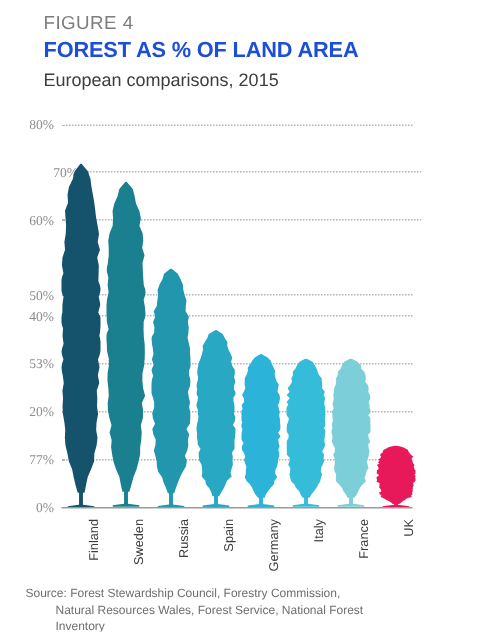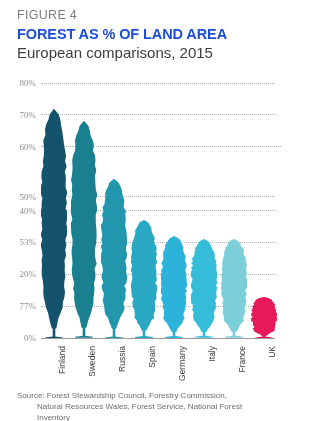--- a/index.html
+++ b/index.html
@@ -11,41 +11,41 @@
     height: 421px;
     background: #ffffff;
     font-family: "Liberation Sans", sans-serif;
     overflow: hidden;
     position: relative;
   }
 
   
   .header {
     position: absolute;
-    left: 17px;
+    left: 29px;
     top: 8px;
     width: 250px;
   }
   .fig-label {
     font-size: 12.5px;
     color: #7d7d7d;
     letter-spacing: 0.3px;
     line-height: 15px;
     font-weight: 400;
   }
   .fig-title {
     font-size: 14.5px;
     font-weight: bold;
     color: #1d4ed8;
     letter-spacing: -0.1px;
     line-height: 18px;
     margin-top: 2px;
   }
   .fig-sub {
-    font-size: 15px;
+    font-size: 12px;
     color: #3d3d3d;
     line-height: 14px;
     margin-top: 3px;
     font-weight: 400;
   }
 
   
   .plot {
     position: absolute;
     left: 0;
@@ -164,21 +164,21 @@
   <div class="fig-title">FOREST AS % OF LAND AREA</div>
   <div class="fig-sub">European comparisons, 2015</div>
 </div>
 
 <div class="plot">
   <div id="gridlayer">
       <div class="grid-row" style="top: 0px;">
         <div class="grid-label">80%</div>
         <div class="grid-line"></div>
       </div>
-      <div class="grid-row" style="top: 31.875px;">
+      <div class="grid-row" style="top: 31.875px; margin-left: 16px;">
         <div class="grid-label">70%</div>
         <div class="grid-line"></div>
       </div>
       <div class="grid-row" style="top: 63.75px; padding-left: 36px;">
         <div class="grid-label">60%</div>
         <div class="grid-line"></div>
       </div>
       <div class="grid-row" style="top: 95.625px; margin-top: 12px;">
         <div class="grid-label">50%</div>
         <div class="grid-line"></div>

